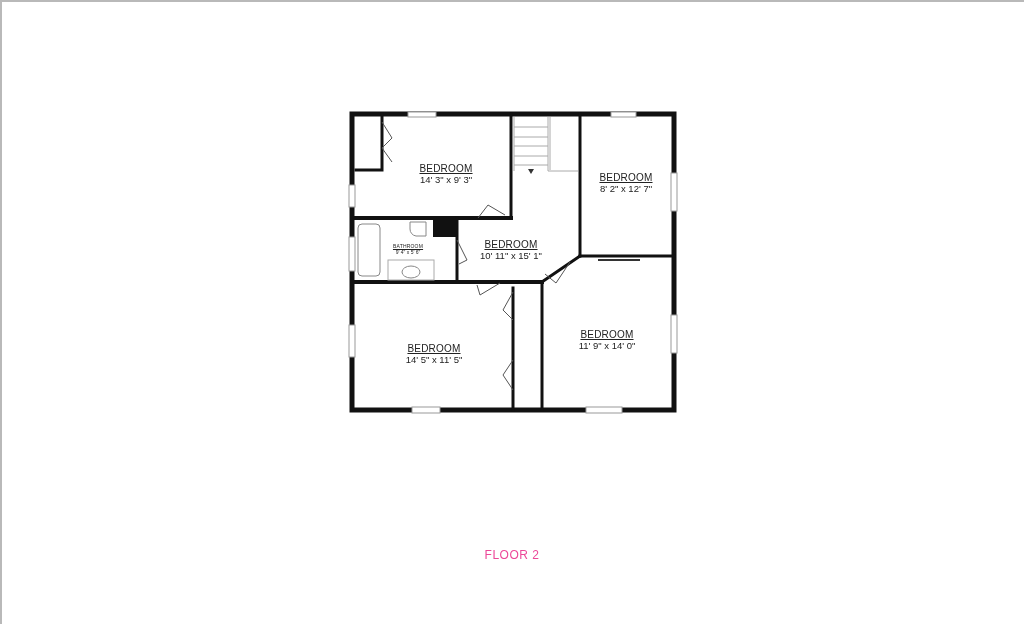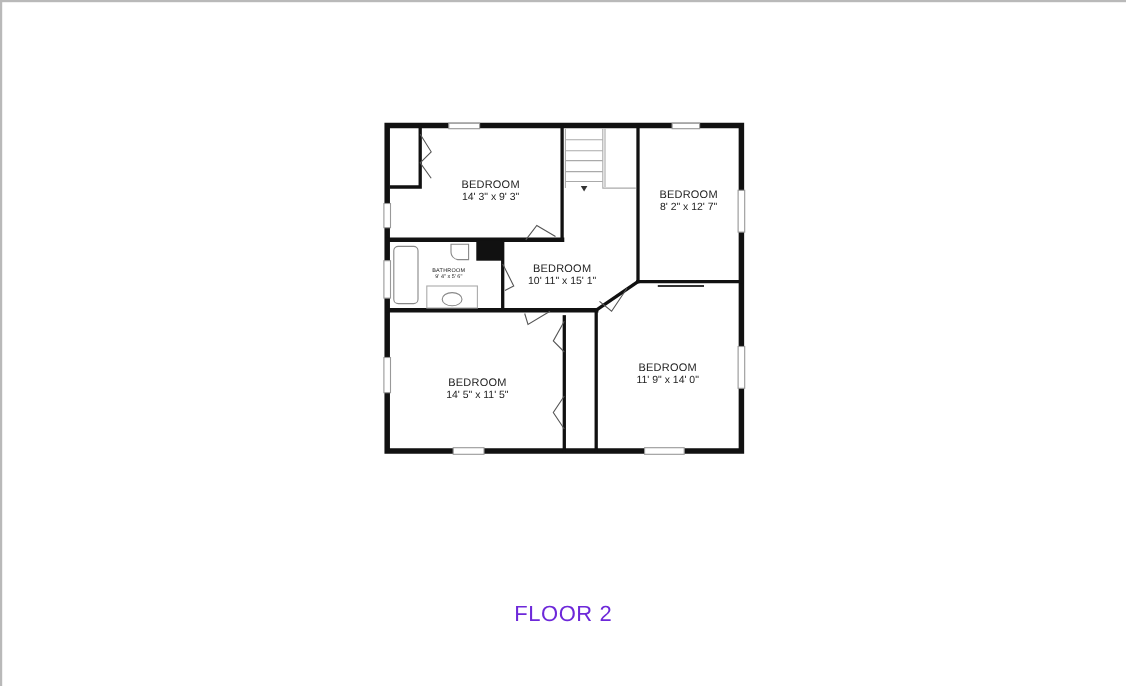--- a/index.html
+++ b/index.html
@@ -3,24 +3,24 @@
 <meta charset="utf-8">
 <style>
   html, body { margin: 0; padding: 0; }
   body {
     width: 1024px; height: 624px; background: #ffffff; position: relative; overflow: hidden;
     font-family: "Liberation Sans", sans-serif; color: #222;
   }
   .frame { position: absolute; left: 0; top: 0; width: 1022px; height: 622px; border-top: 2px solid #b9b9b9; border-left: 2px solid #b9b9b9; }
   svg.plan { position: absolute; left: 0; top: 0; }
   .lbl { position: absolute; text-align: center; white-space: nowrap; transform: translateX(-50%); line-height: 1.15; }
-  .lbl .name { font-size: 10px; letter-spacing: 0.2px; }
+  .lbl .name { font-size: 10px; letter-spacing: 0.2px; text-decoration: underline; }
   .lbl .dim { font-size: 9.5px; }
   .lbl.small .name, .lbl.small .dim { font-size: 5px; }
-  .floor-label { position: absolute; left: 512px; top: 548px; transform: translateX(-50%); font-size: 20px; color: #6d28d9; letter-spacing: 0.5px; }
+  .floor-label { position: absolute; left: 512px; top: 548px; transform: translateX(-50%); font-size: 12px; color: #ec4899; letter-spacing: 0.5px; }
 </style>
 </head>
 <body>
 
 <div class="frame"></div>
 
 <svg class="plan" width="1024" height="624" viewBox="0 0 1024 624">
   <g fill="none" stroke="#111" stroke-linecap="square">
 
     <path d="M352 114 H674 V410 H352 Z" stroke-width="5"></path>

